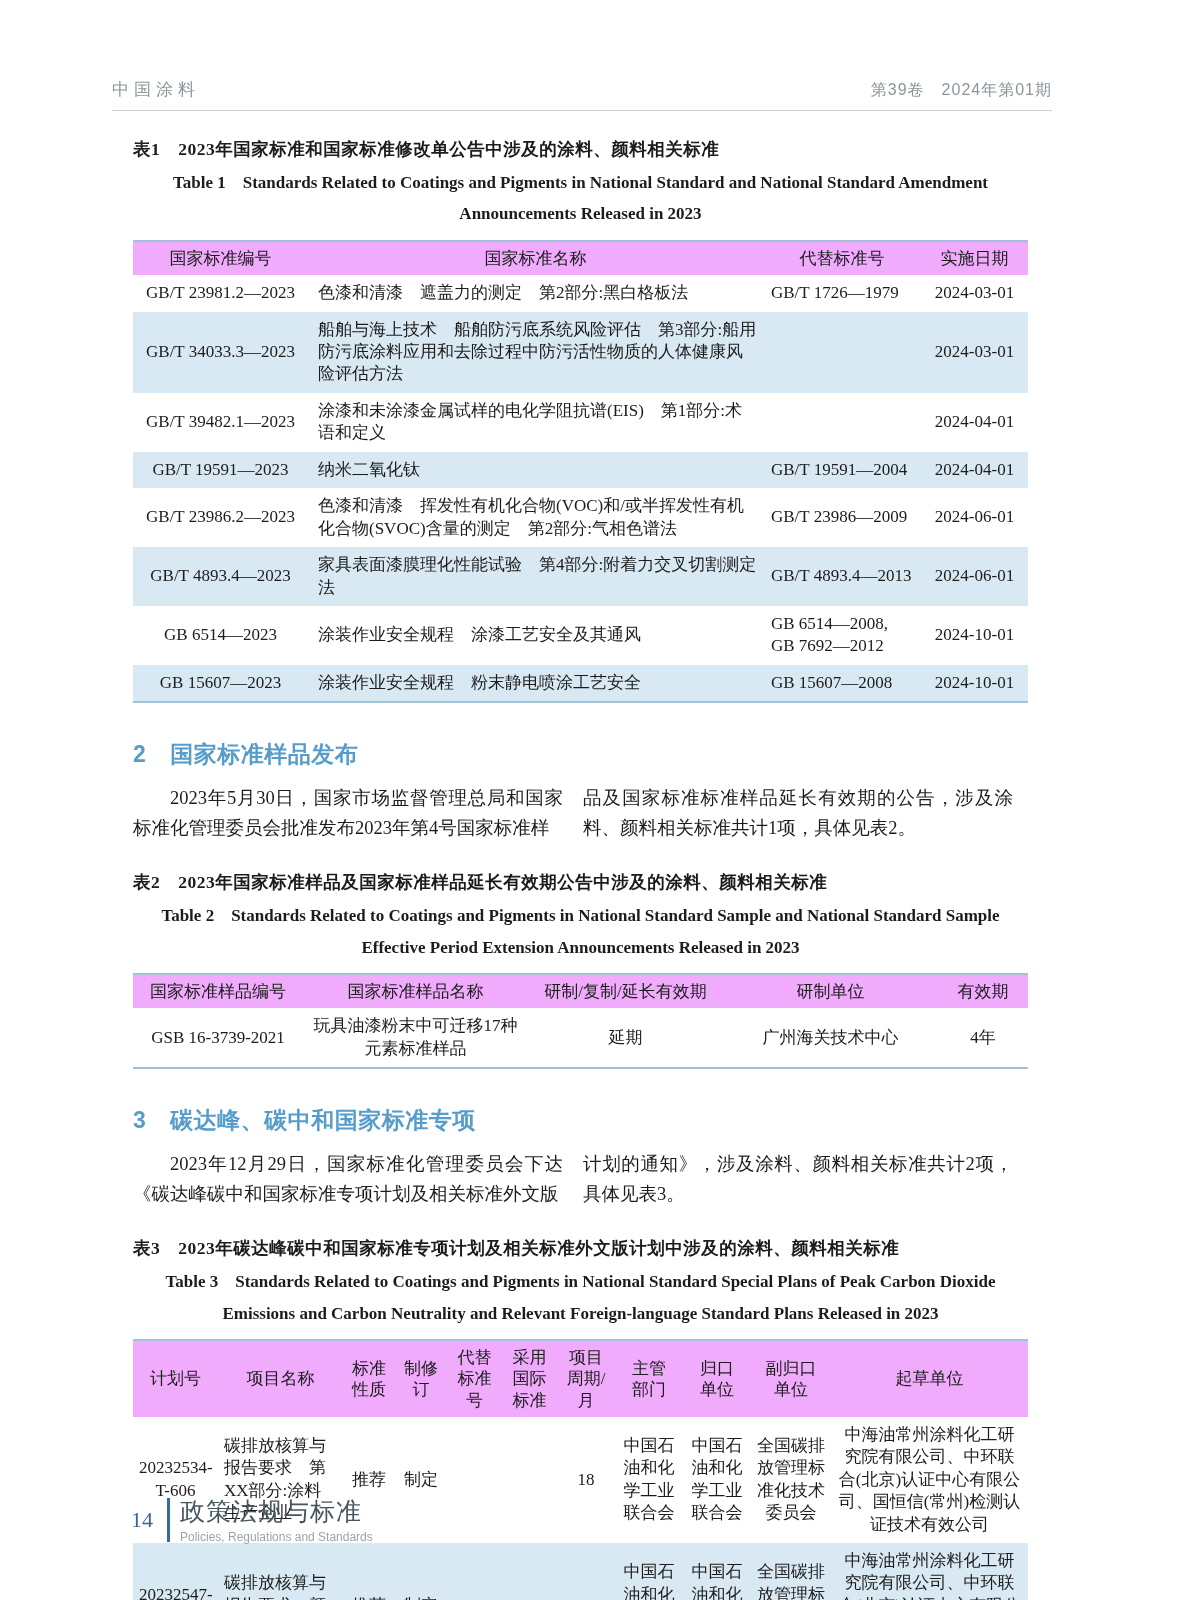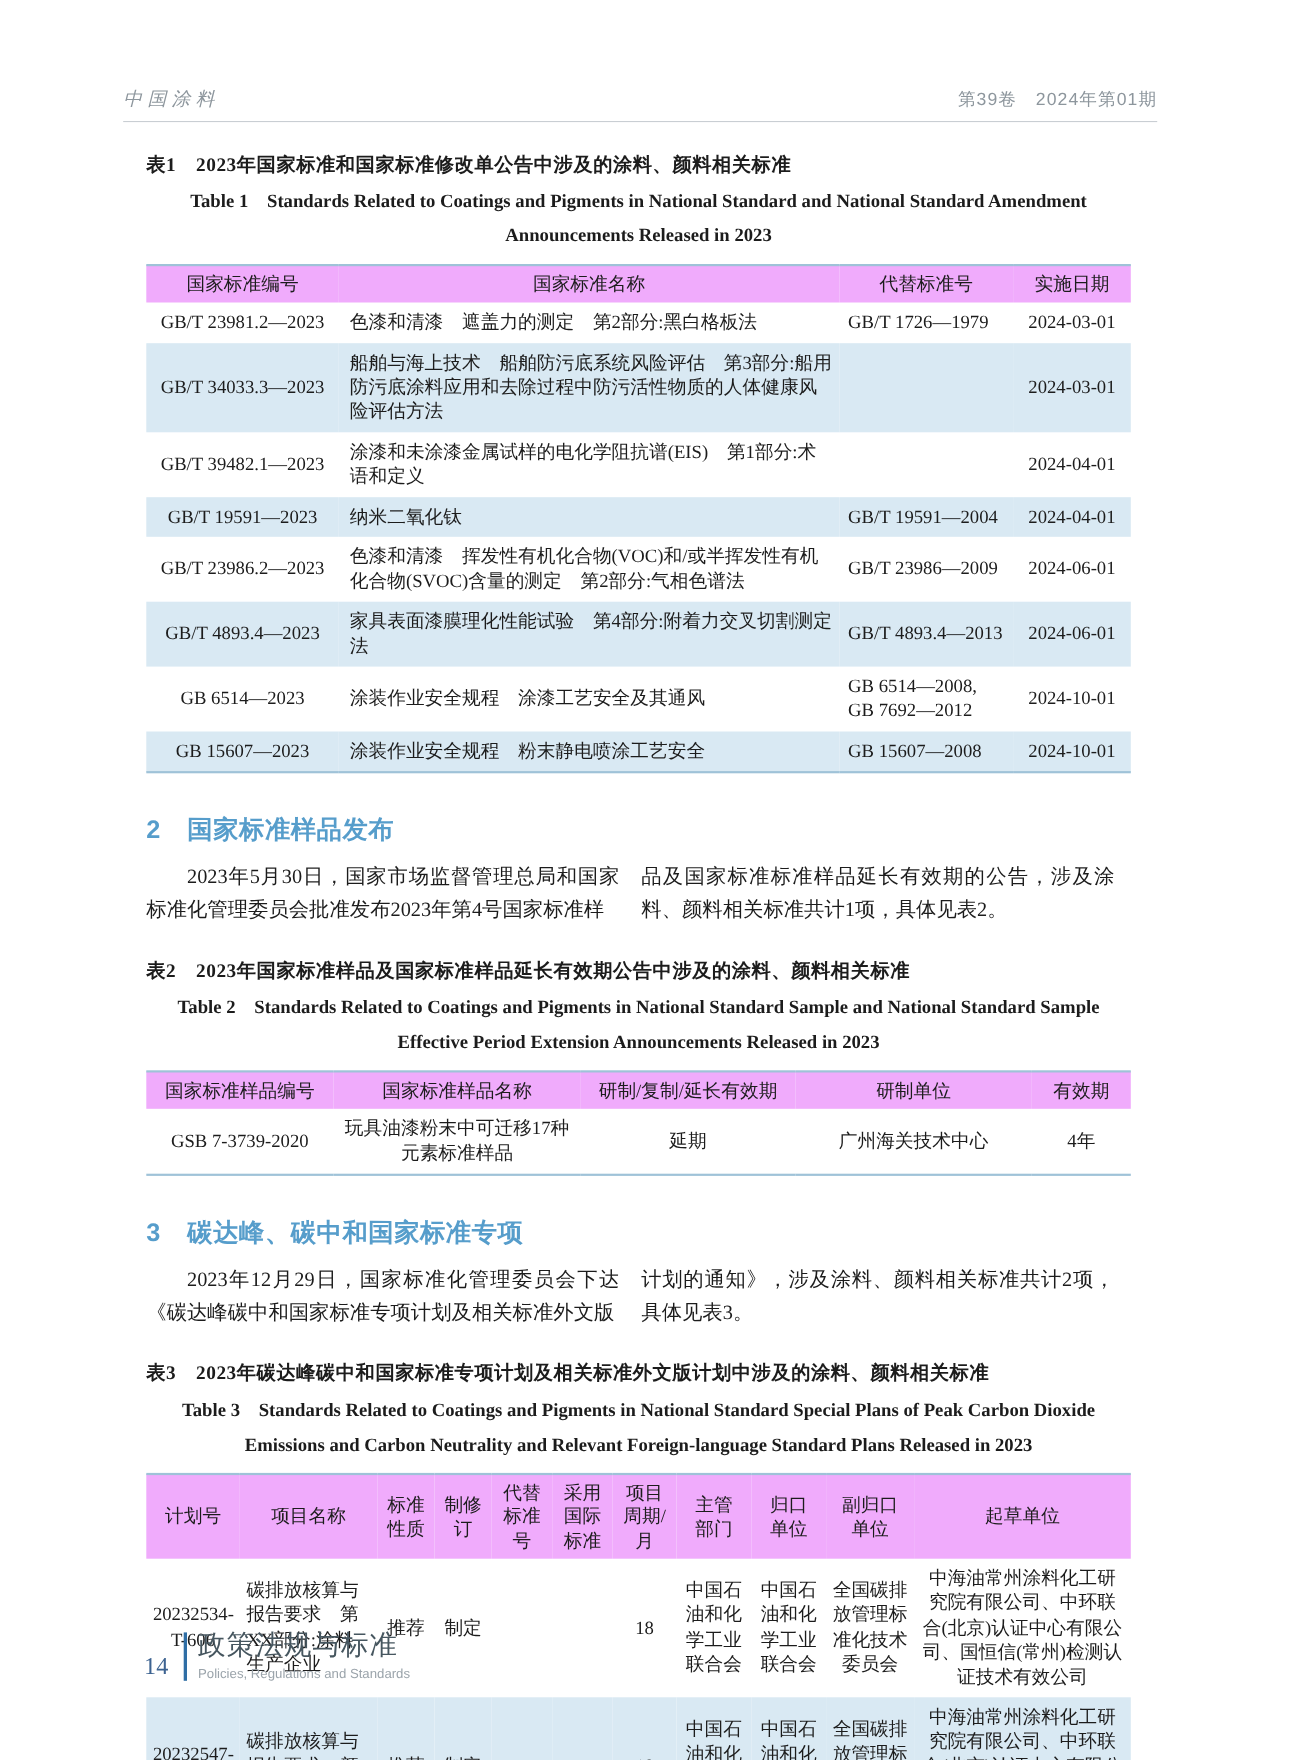--- a/index.html
+++ b/index.html
@@ -12,21 +12,21 @@
     padding:78px 159px 0 133px;
   }
 
   
   .page-header {
     display:flex; justify-content:space-between; align-items:flex-end;
     margin:0 -24px 0 -21px; padding-bottom:9px;
     border-bottom:1px solid #c9ced3;
     color:#8d969d; font-family:"Liberation Sans","DejaVu Sans",sans-serif;
   }
-  .ph-left { font-size:17px; letter-spacing:5px;font-style:italic; }
+  .ph-left { font-size:17px; letter-spacing:5px; }
   .ph-right { font-size:16px; letter-spacing:1px; }
 
   
   .tbl-title-zh {
     text-align:left; font-weight:bold; font-size:17.5px;
     margin-top:26px; letter-spacing:0.5px;
   }
   .tbl-title-en {
     text-align:center; font-weight:bold; font-size:17px;
     line-height:1.85; margin-top:6px; margin-bottom:10px;
@@ -58,22 +58,22 @@
   }
   .sec-num { margin-right:24px; }
 
   
   .twocol { display:flex; gap:20px; margin-top:14px; }
   .twocol .col { width:430px; font-size:18.5px; line-height:1.62; text-align:justify; }
   .twocol .indent { text-indent:2em; }
 
   
   .page-footer {
-    position:absolute; left:131px; bottom:72px;
-    display:flex; align-items:flex-end;
+    position:absolute; left:131px; bottom:56px;
+    display:flex; align-items:center;
     font-family:"Liberation Sans","DejaVu Sans",sans-serif;
   }
   .pf-num { color:#3d6391; font-size:22px; font-family:"Liberation Serif",serif; }
   .pf-bar { width:3px; height:44px; background:#2f6ea5; margin:0 10px 0 14px; }
   .pf-zh { color:#46565f; font-weight:normal; font-size:25px; letter-spacing:1px; }
   .pf-en { color:#9ba4ab; font-size:12px; margin-top:2px; }
 </style>
 </head>
 <body>
 
@@ -189,21 +189,21 @@
         <tr>
           <th>国家标准样品编号</th>
           <th>国家标准样品名称</th>
           <th>研制/复制/延长有效期</th>
           <th>研制单位</th>
           <th>有效期</th>
         </tr>
       </thead>
       <tbody>
         <tr>
-          <td class="c">GSB 7-3739-2020</td>
+          <td class="c">GSB 16-3739-2021</td>
           <td class="c">玩具油漆粉末中可迁移17种元素标准样品</td>
           <td class="c">延期</td>
           <td class="c">广州海关技术中心</td>
           <td class="c">4年</td>
         </tr>
       </tbody>
     </table>
   </section>
 
   <h2 class="sec-heading">

